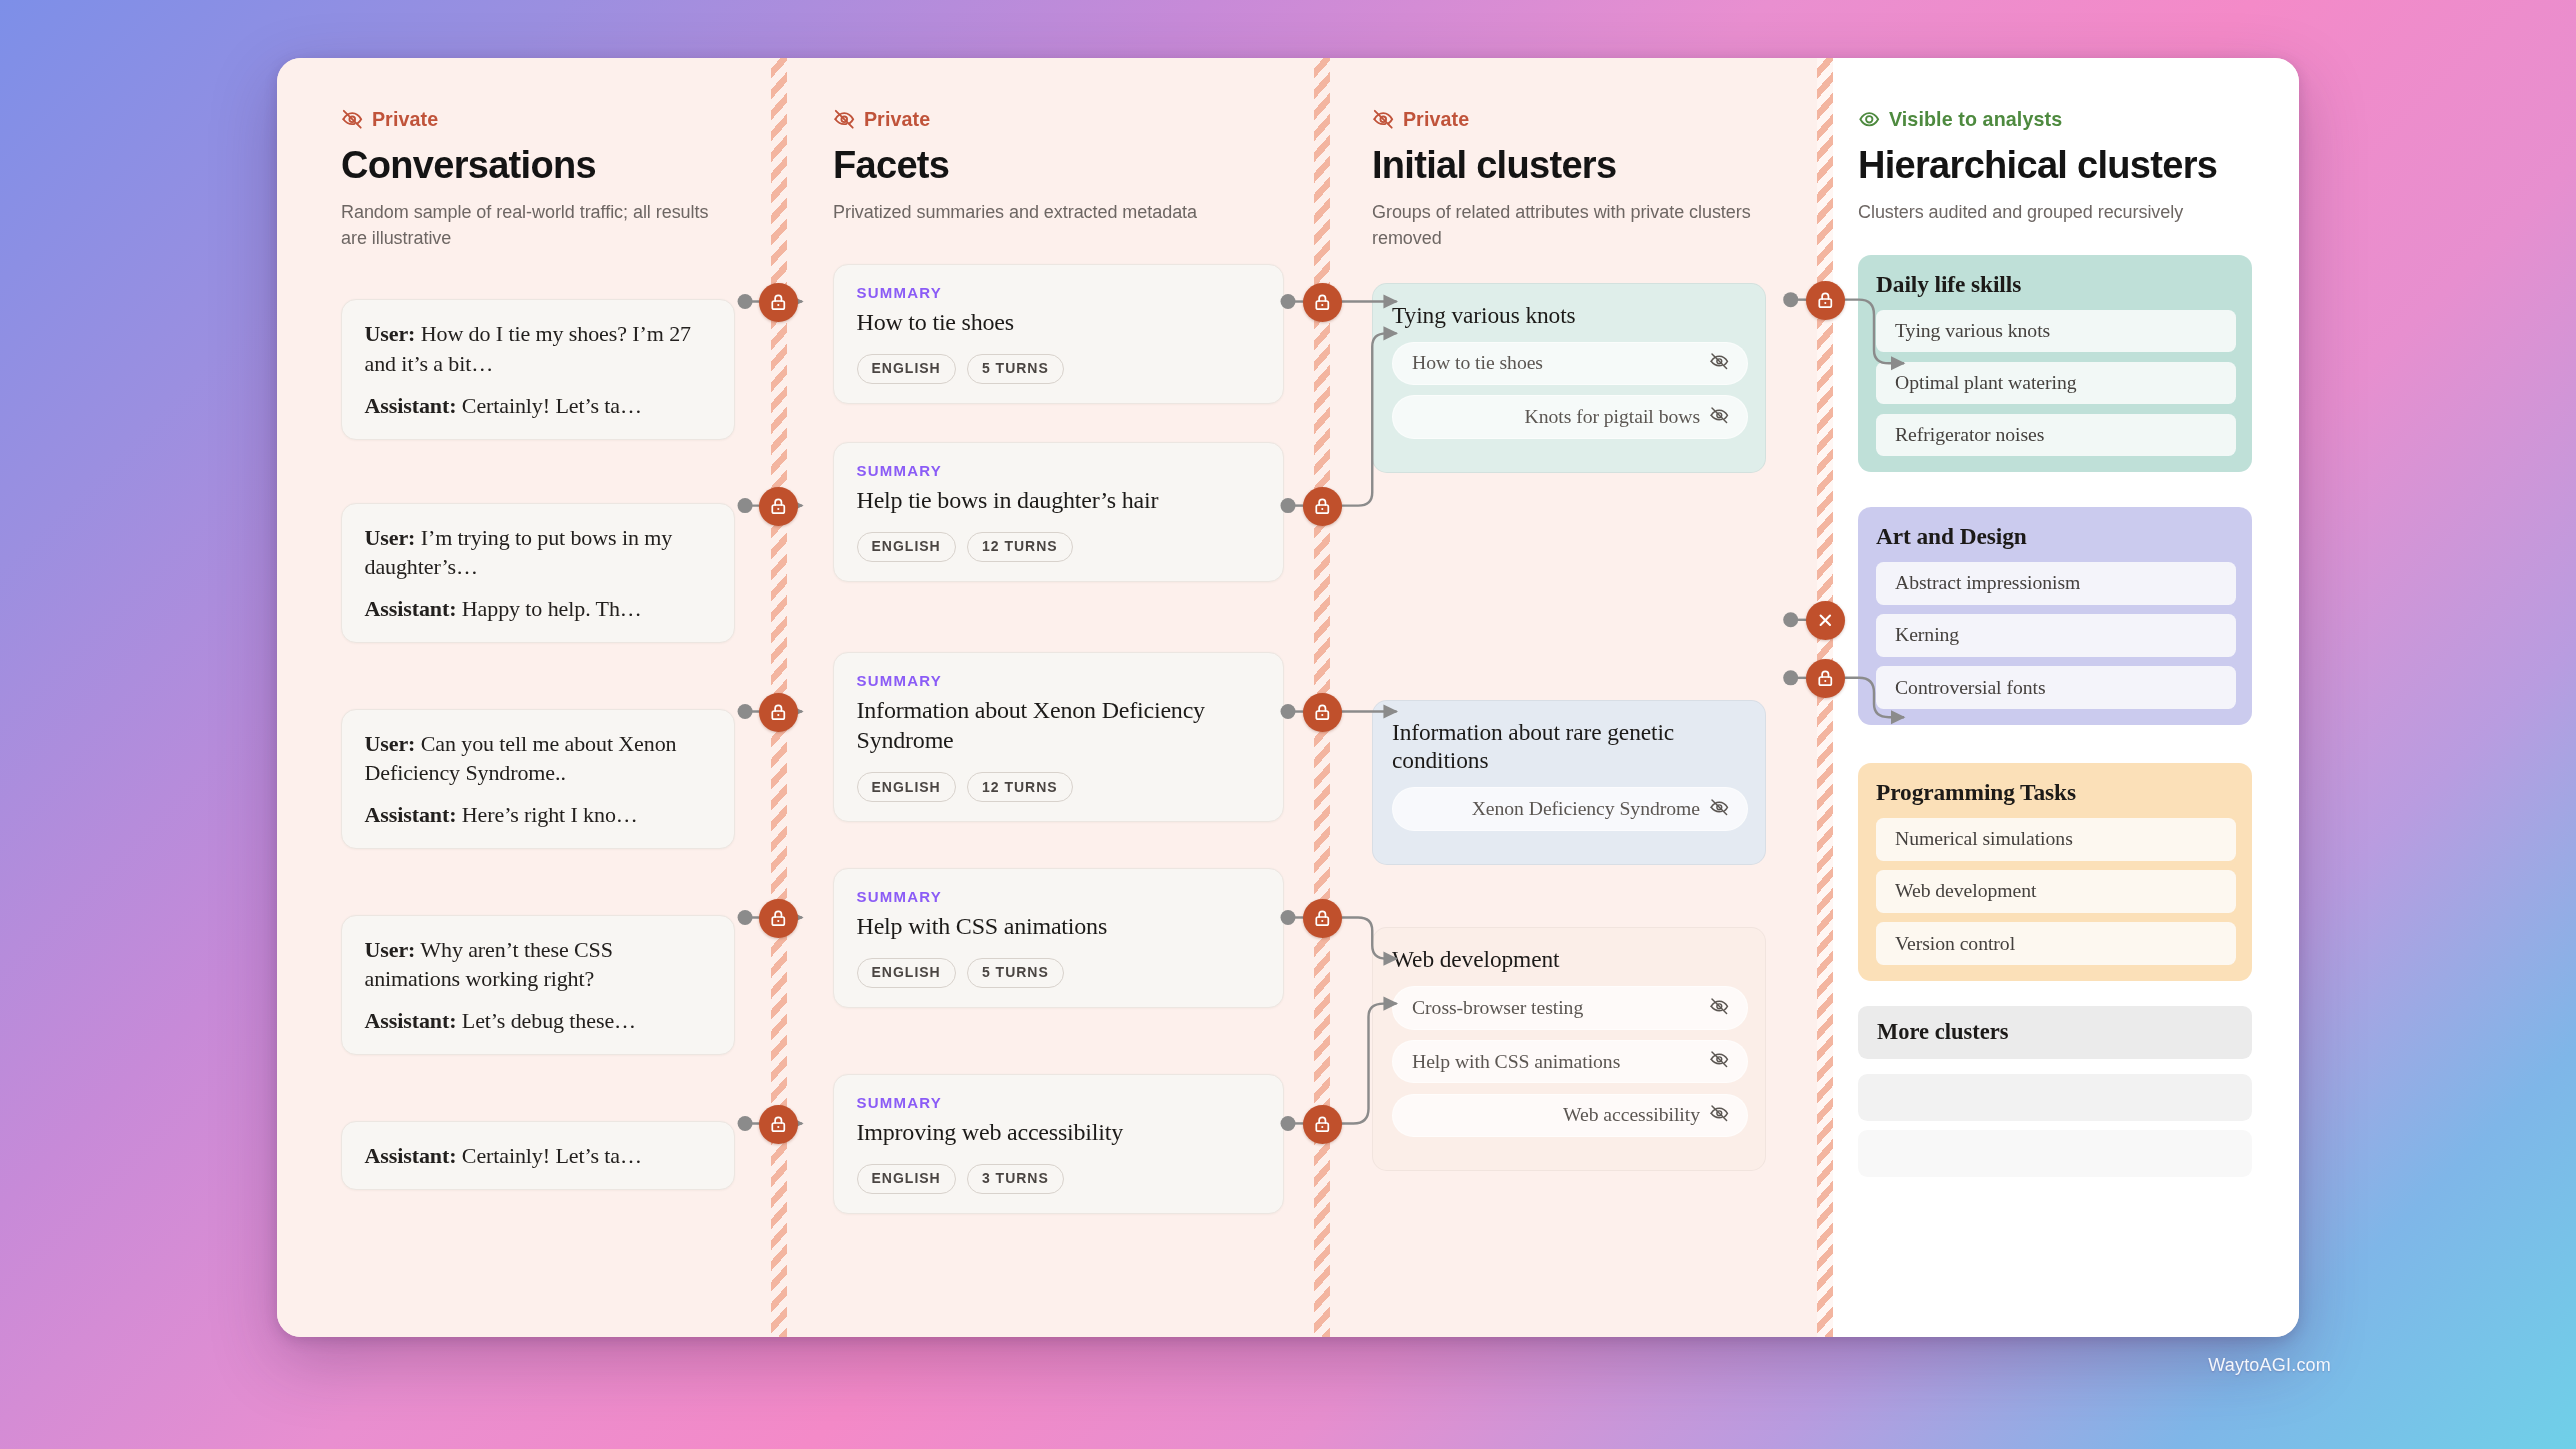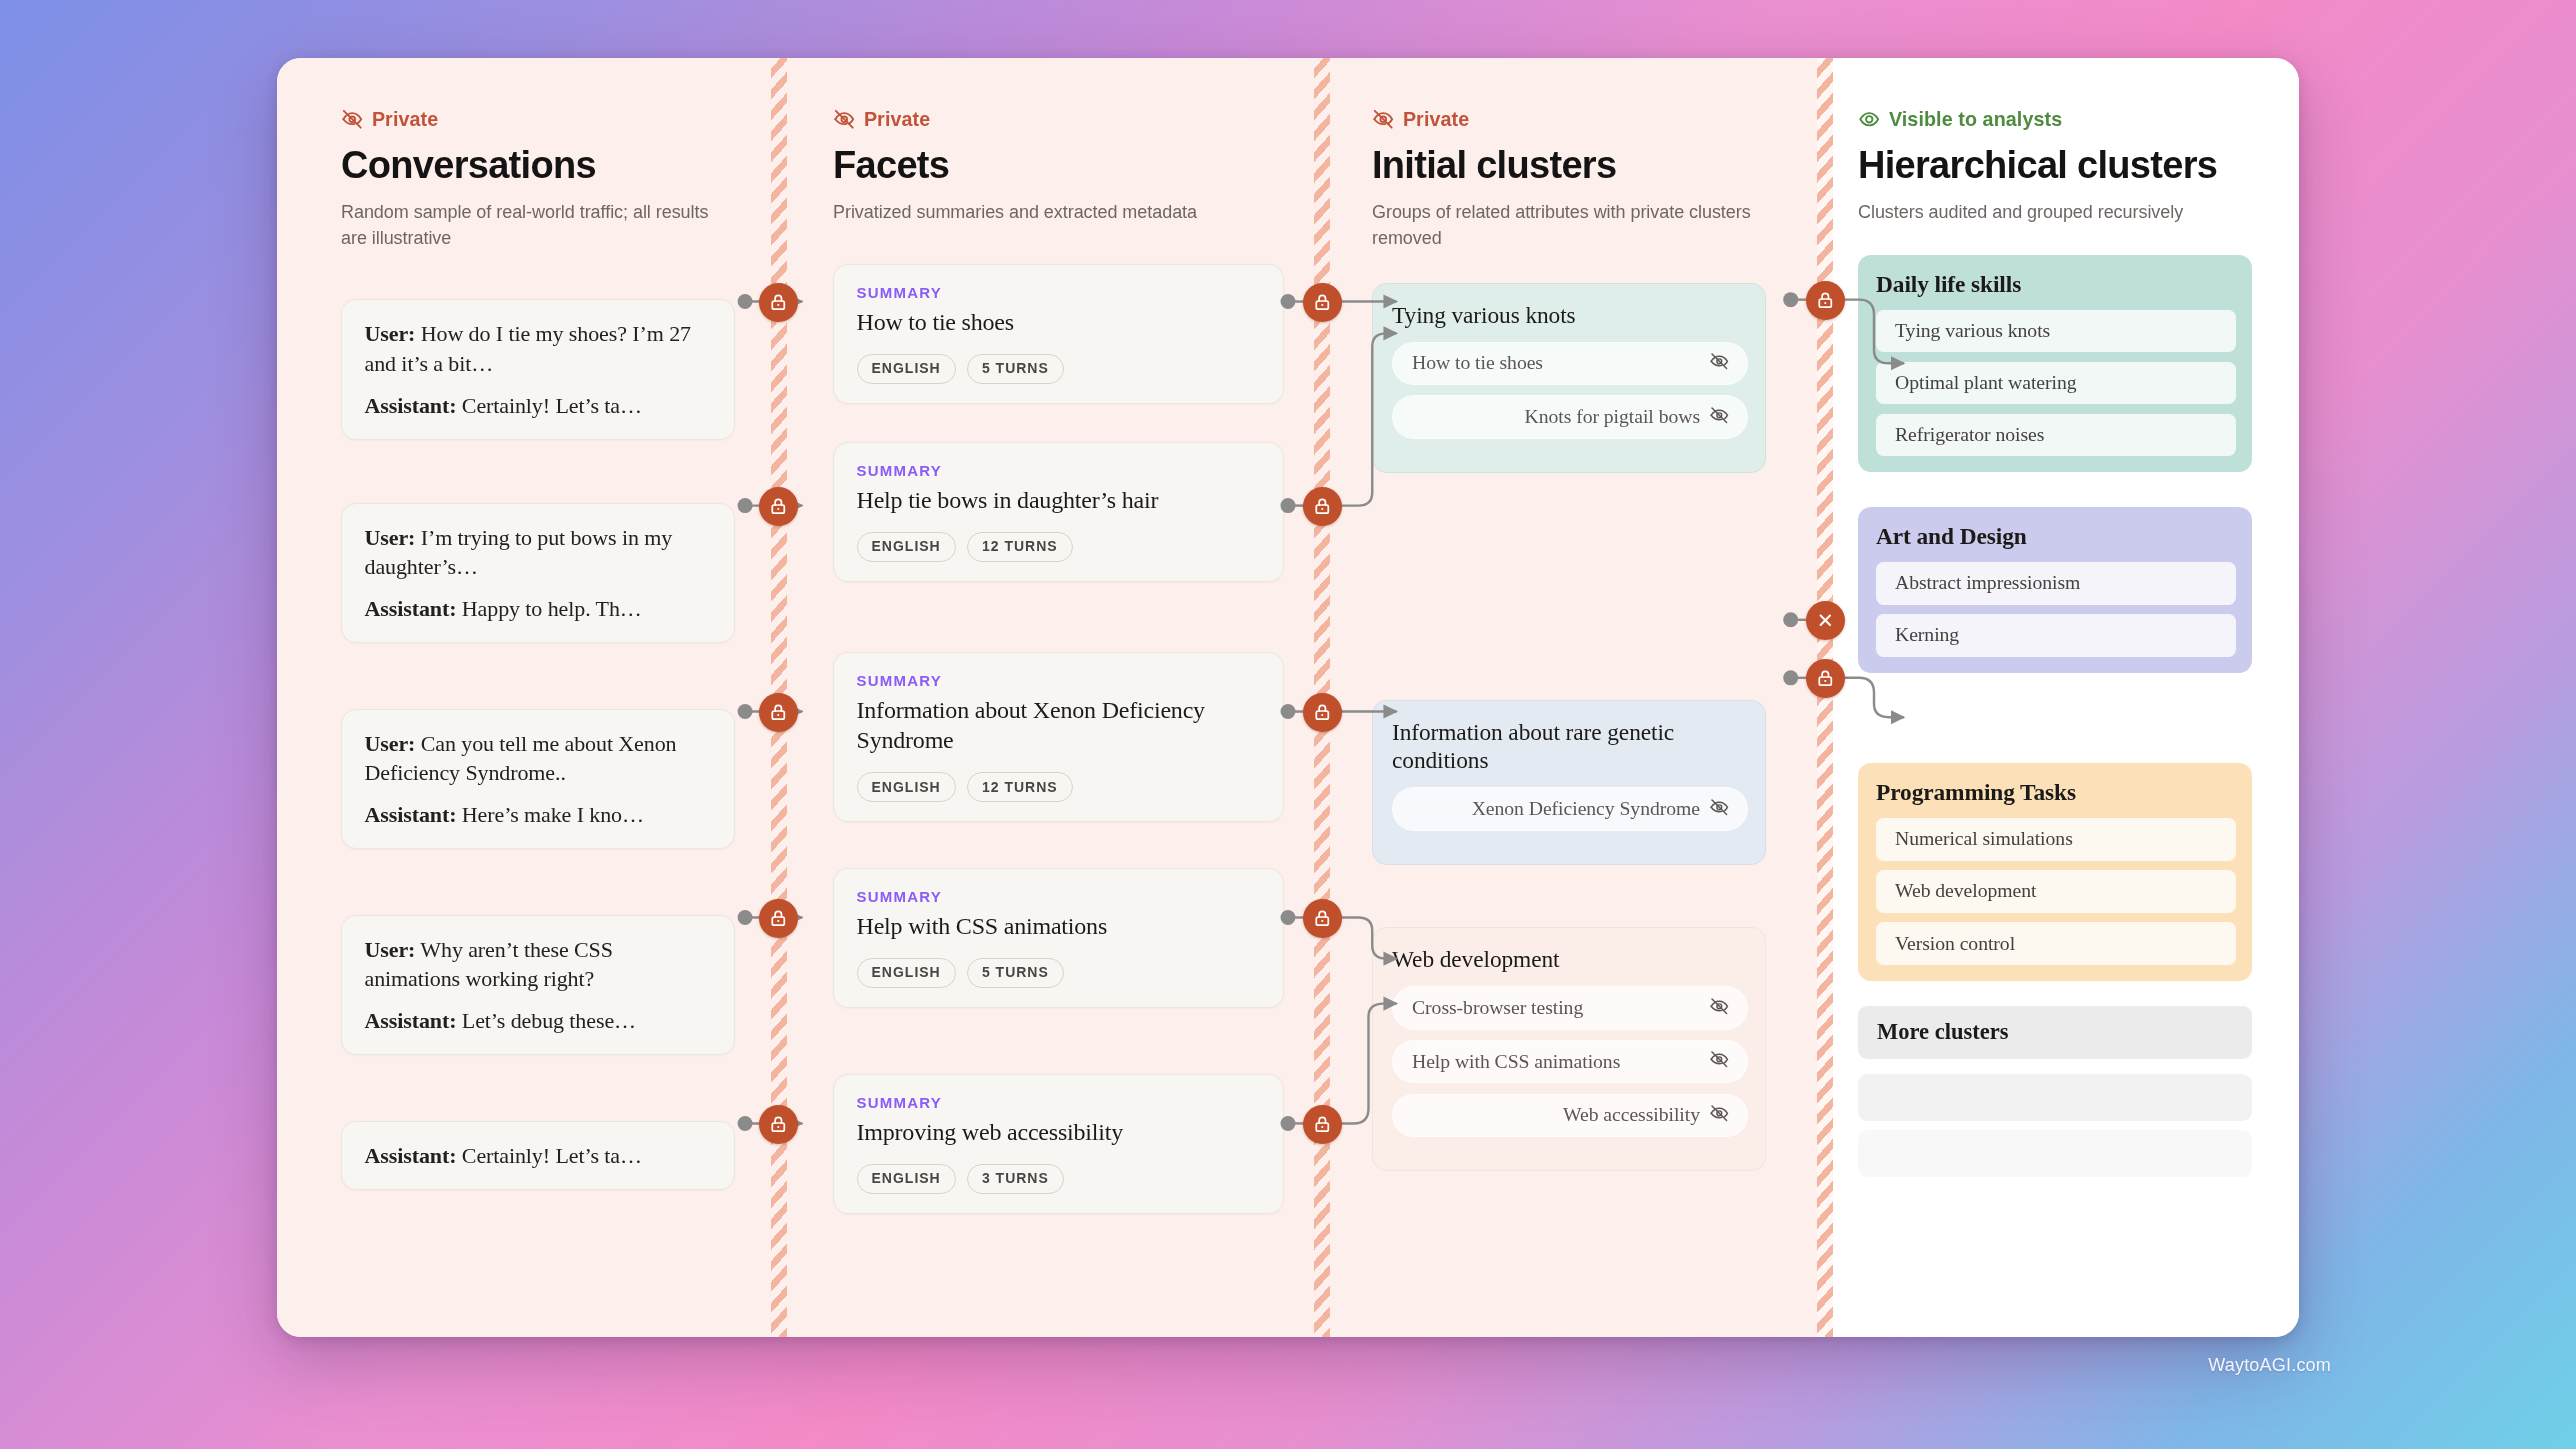--- a/index.html
+++ b/index.html
@@ -329,21 +329,21 @@
       <div class="conv-card" style="top:9.4px; left:64px;">
         <div class="conv-line"><b>User:</b><span> How do I tie my shoes? I’m 27 and it’s a bit…</span></div>
         <div class="conv-line"><b>Assistant:</b><span> Certainly! Let’s ta…</span></div>
       </div>
       <div class="conv-card" style="top:213px; left:64px;">
         <div class="conv-line"><b>User:</b><span> I’m trying to put bows in my daughter’s…</span></div>
         <div class="conv-line"><b>Assistant:</b><span> Happy to help. Th…</span></div>
       </div>
       <div class="conv-card" style="top:419px; left:64px;">
         <div class="conv-line"><b>User:</b><span> Can you tell me about Xenon Deficiency Syndrome..</span></div>
-        <div class="conv-line"><b>Assistant:</b><span> Here’s make I kno…</span></div>
+        <div class="conv-line"><b>Assistant:</b><span> Here’s right I kno…</span></div>
       </div>
       <div class="conv-card" style="top:625px; left:64px;">
         <div class="conv-line"><b>User:</b><span> Why aren’t these CSS animations working right?</span></div>
         <div class="conv-line"><b>Assistant:</b><span> Let’s debug these…</span></div>
       </div>
       <div class="conv-card" style="top:831px; left:64px;">
         <div class="conv-line"><b>Assistant:</b><span> Certainly! Let’s ta…</span></div>
       </div>
     </div>
   </div>
@@ -529,20 +529,21 @@
         <div class="hgroup-title">Daily life skills</div>
         <div class="hchild">Tying various knots</div>
         <div class="hchild">Optimal plant watering</div>
         <div class="hchild">Refrigerator noises</div>
       </div>
 
       <div class="hgroup art" style="top:243px; left:37px;">
         <div class="hgroup-title">Art and Design</div>
         <div class="hchild">Abstract impressionism</div>
         <div class="hchild">Kerning</div>
+        <div class="hchild">Controversial fonts</div>
       </div>
 
       <div class="hgroup prog" style="top:499px; left:37px;">
         <div class="hgroup-title">Programming Tasks</div>
         <div class="hchild">Numerical simulations</div>
         <div class="hchild">Web development</div>
         <div class="hchild">Version control</div>
       </div>
 
       <div class="more-clusters" style="top:742px; left:37px;">More clusters</div>

